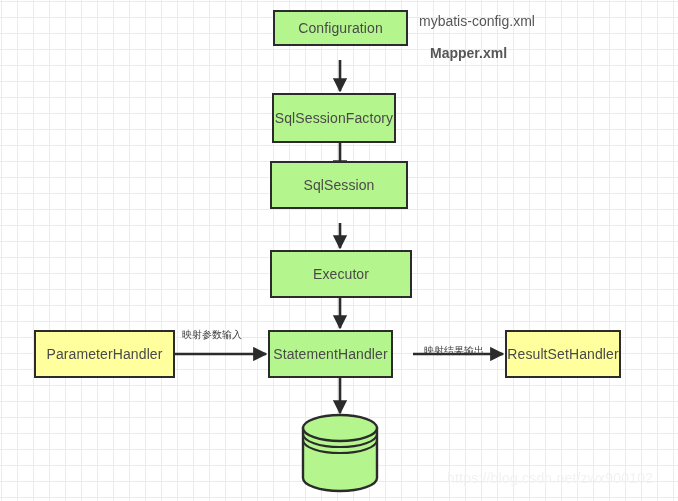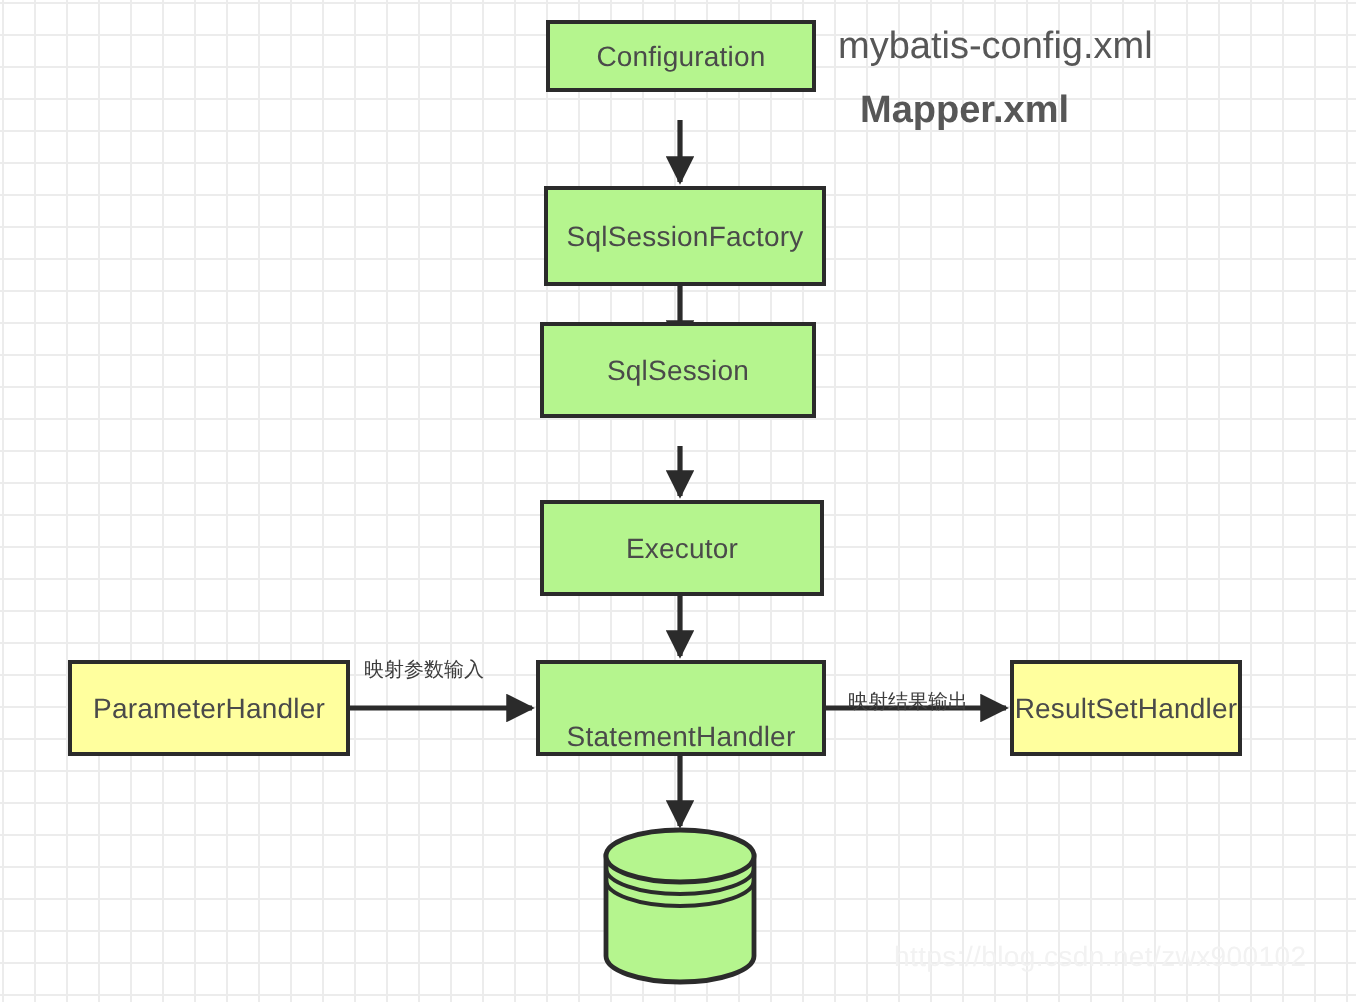--- a/index.html
+++ b/index.html
@@ -32,21 +32,21 @@
     font-size: 14px;
     color: #4a4a4a;
     letter-spacing: .1px;
     white-space: nowrap;
   }
   .node.green { background: #b5f58e; }
   .node.yellow { background: #ffff9e; }
 
   .side-text {
     position: absolute;
-    font-size: 19px;
+    font-size: 14px;
     color: #575757;
     white-space: nowrap;
   }
 
   .edge-label {
     position: absolute;
     font-size: 10px;
     color: #3d3d3d;
     white-space: nowrap;
   }
@@ -106,37 +106,37 @@
       <ellipse cx="340" cy="428" rx="37" ry="13" fill="#b5f58e" stroke="#2b2b2b" stroke-width="2.4"></ellipse>
       <path d="M 303 434 A 37 13 0 0 0 377 434" fill="none" stroke="#2b2b2b" stroke-width="2"></path>
       <path d="M 303 440 A 37 13 0 0 0 377 440" fill="none" stroke="#2b2b2b" stroke-width="2"></path>
     </g>
   </svg>
 
   <div class="node green" style="left:273px; top:10px; width:135px; height:36px;">
     <span>Configuration</span>
   </div>
 
-  <div class="node green" style="left:272px; top:93px; width:141px; height:50px;">
+  <div class="node green" style="left:272px; top:93px; width:124px; height:50px;">
     <span>SqlSessionFactory</span>
   </div>
 
   <div class="node green" style="left:270px; top:161px; width:138px; height:48px;">
     <span>SqlSession</span>
   </div>
 
   <div class="node green" style="left:270px; top:250px; width:142px; height:48px;">
     <span>Executor</span>
   </div>
 
   <div class="node yellow" style="left:34px; top:330px; width:141px; height:48px;">
     <span>ParameterHandler</span>
   </div>
 
-  <div class="node green" style="left:268px; top:330px; width:145px; height:48px;align-items:flex-end;">
+  <div class="node green" style="left:268px; top:330px; width:125px; height:48px;">
     <span>StatementHandler</span>
   </div>
 
   <div class="node yellow" style="left:505px; top:330px; width:116px; height:48px;">
     <span>ResultSetHandler</span>
   </div>
 
   <div class="cyl-label" style="left:318px; top:454px;">DBMS</div>
 
   <div class="side-text" style="left:419px; top:13px;">mybatis-config.xml</div>

